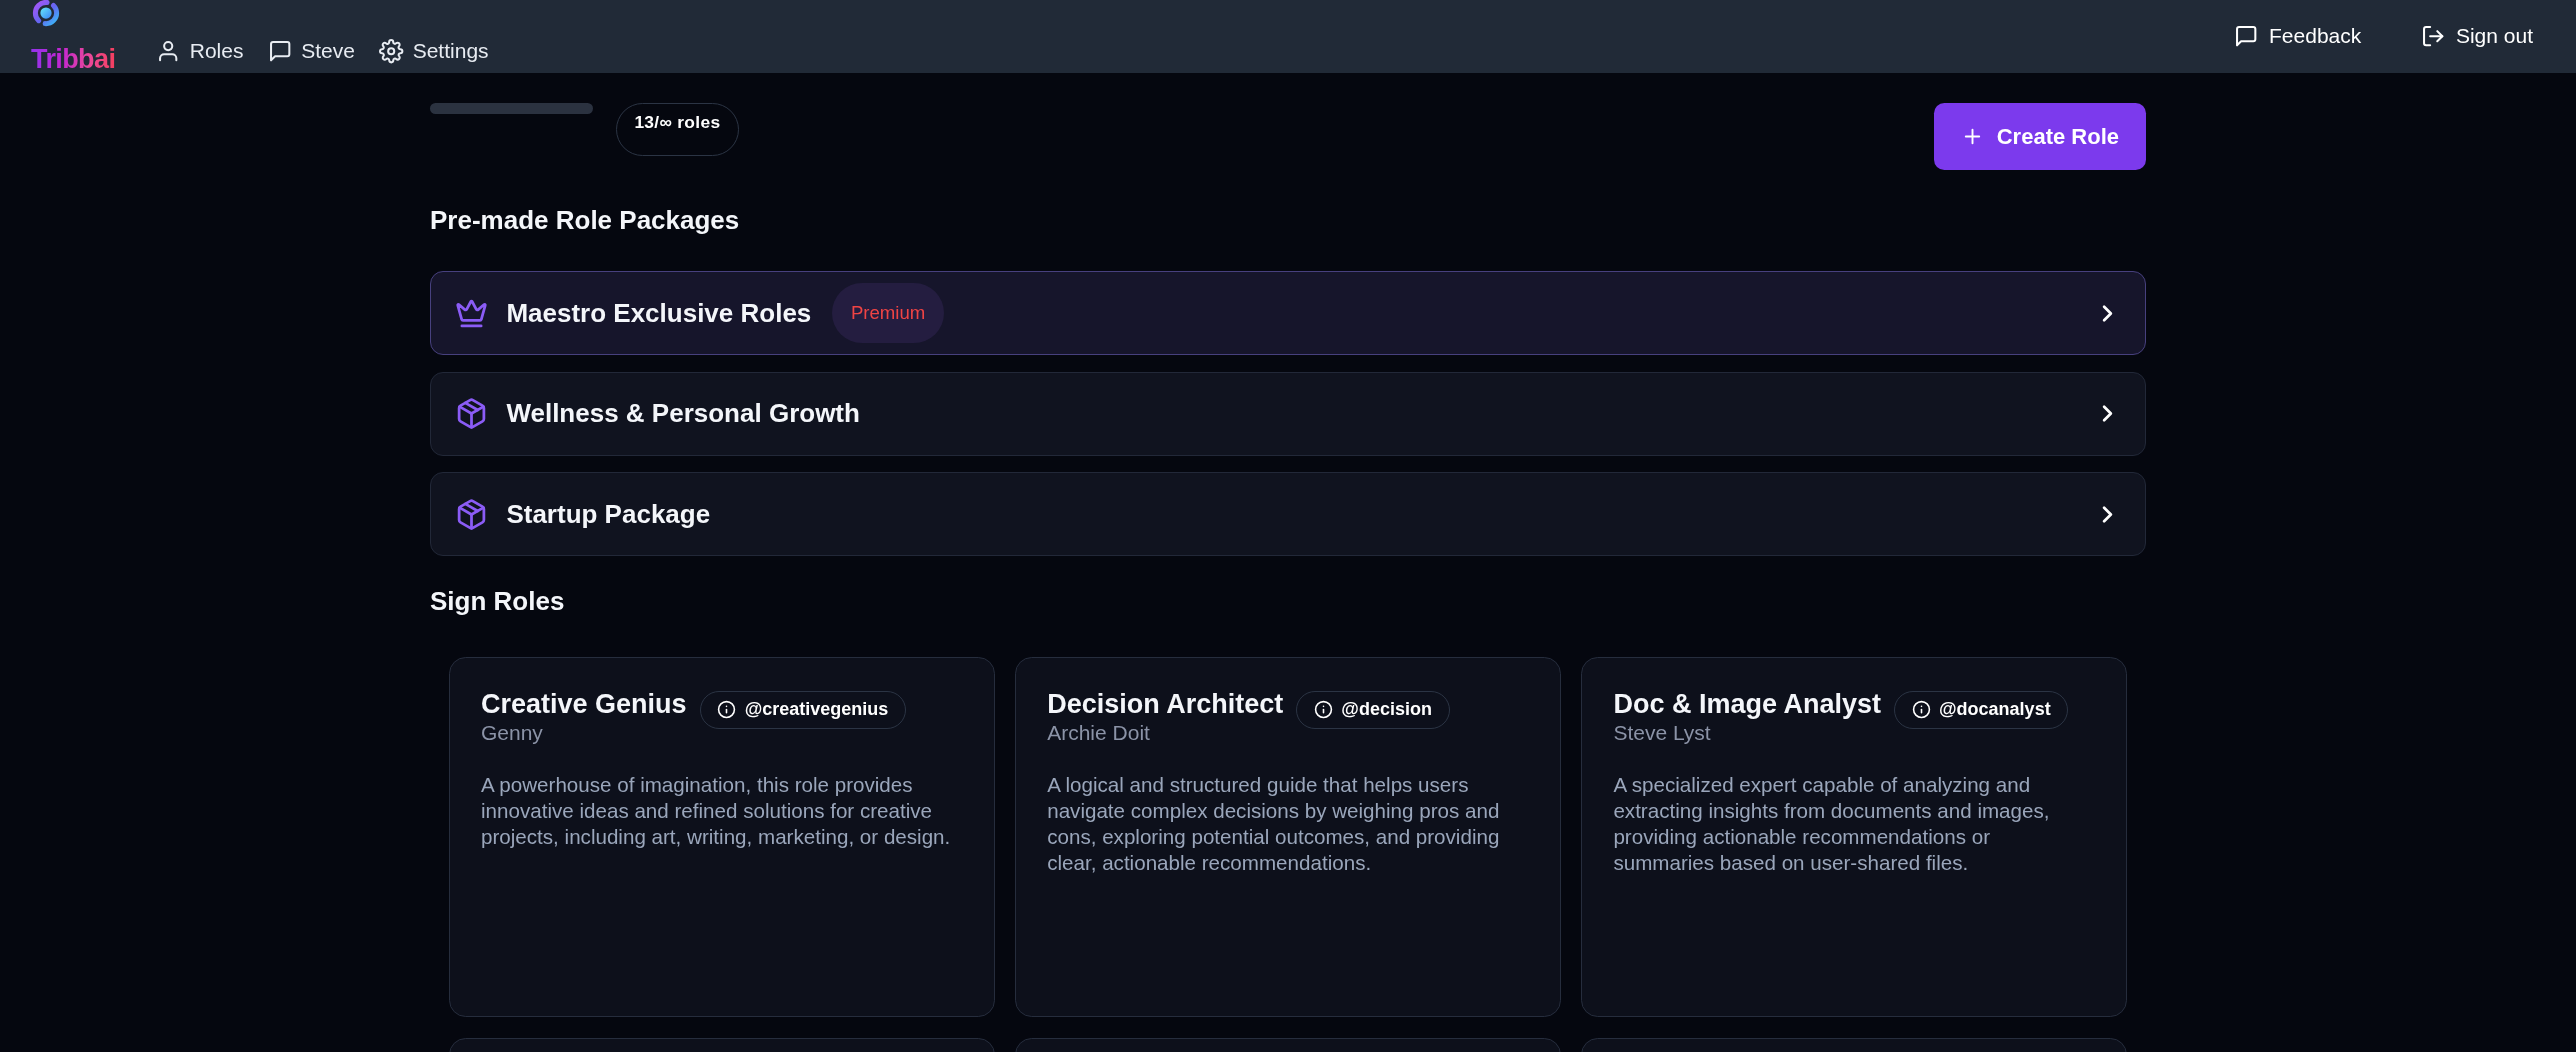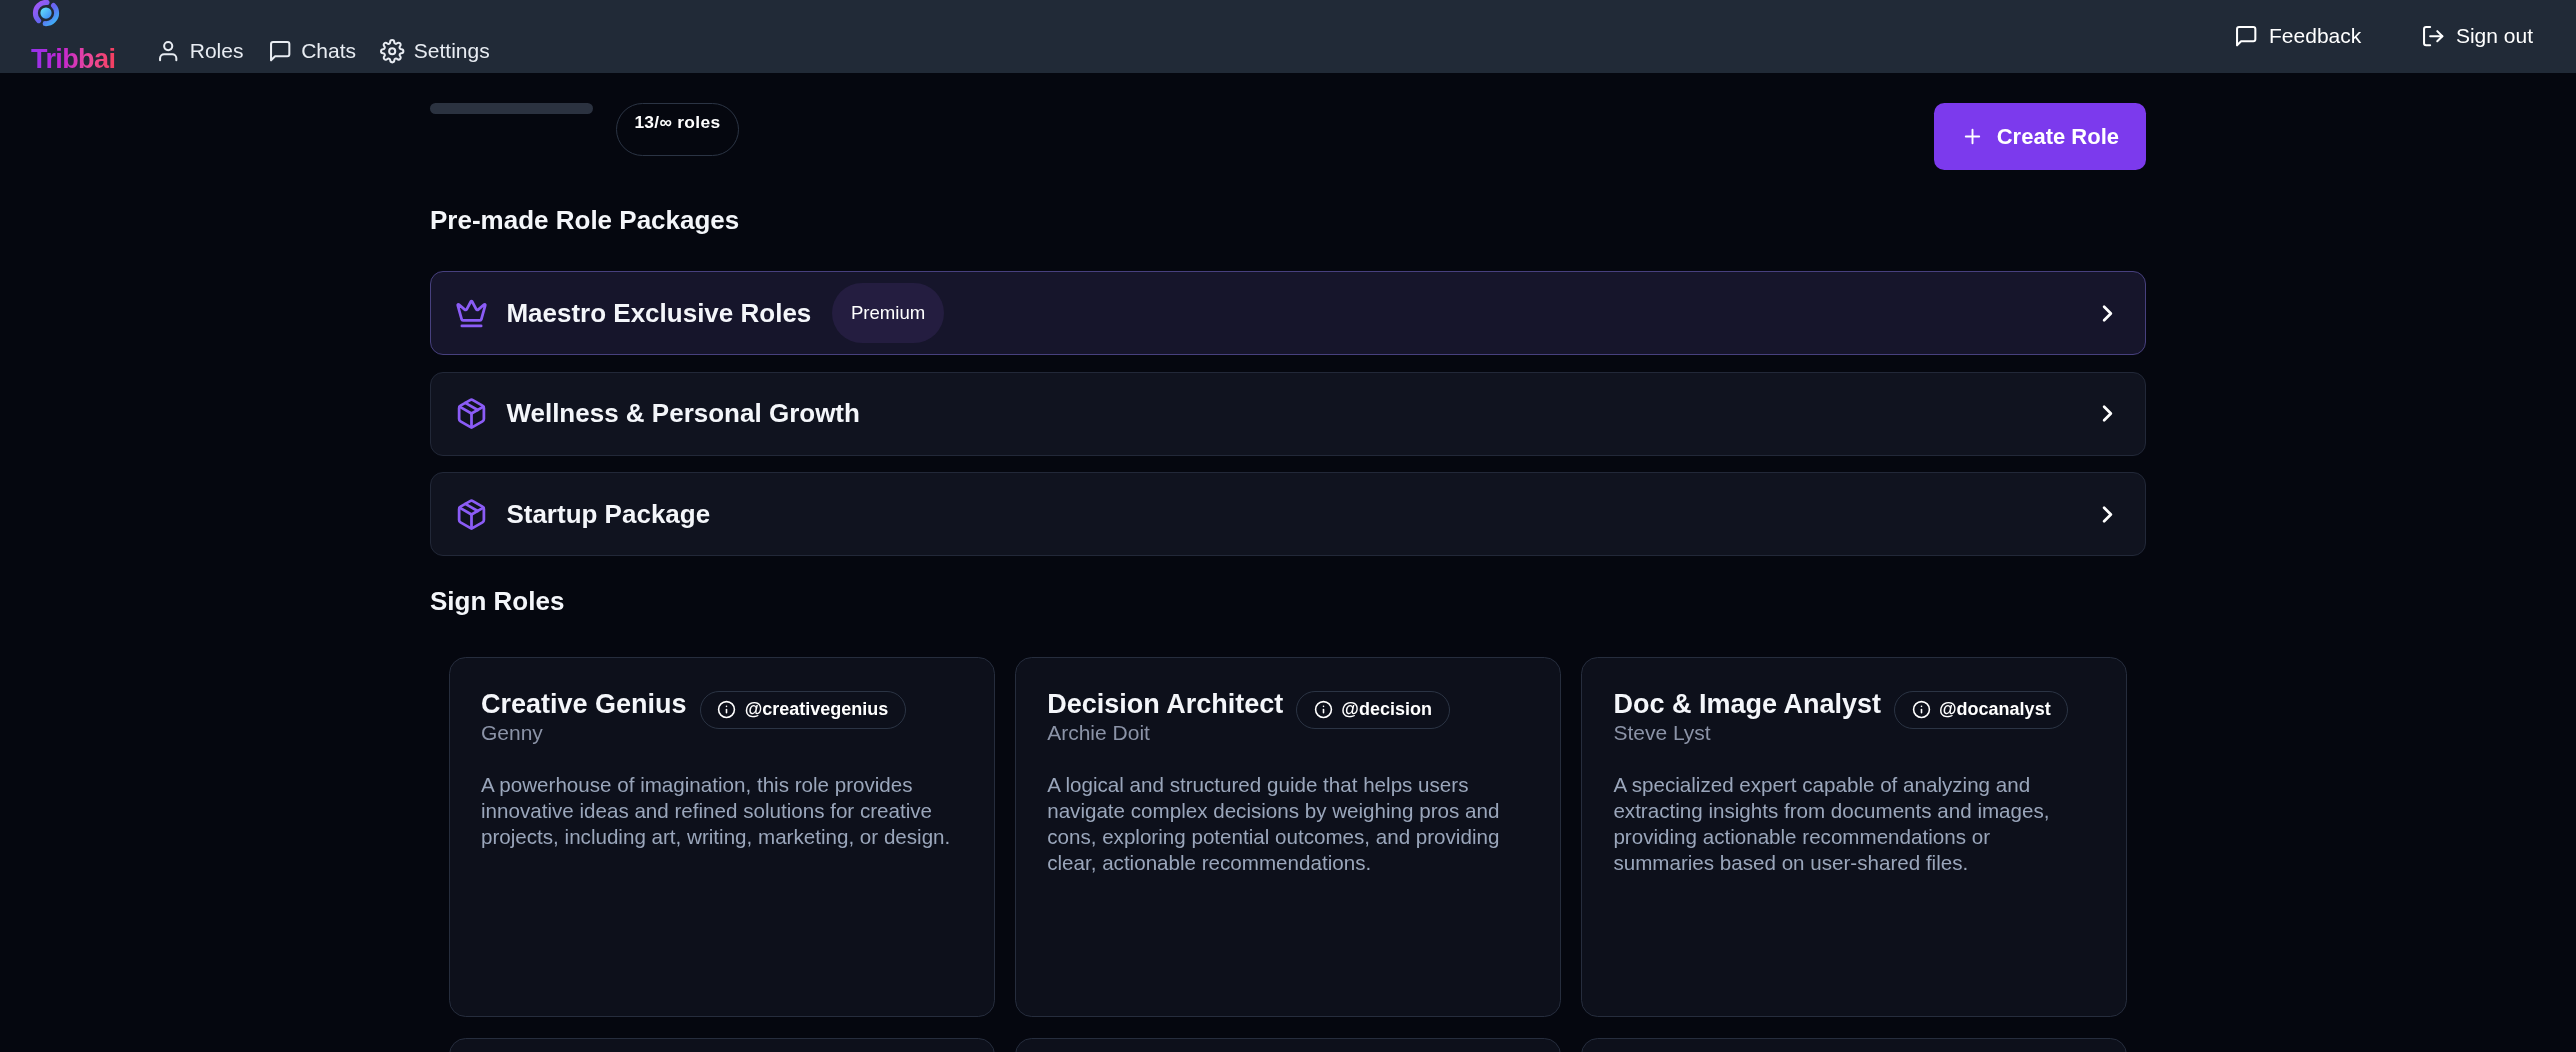--- a/index.html
+++ b/index.html
@@ -67,21 +67,21 @@
     height:84px; border-radius:13px;
     background:#10131f; border:1.3px solid #222838;
     display:flex; align-items:center; padding:0 24.4px;
     margin-bottom:16.7px; cursor:pointer;
   }
   .package-row.premium { background:#16152b; border-color:#47407e;justify-content:space-between; }
   .pkg-icon { width:33px; height:33px; color:#8b5cf6; }
   .pkg-icon svg { width:33px; height:33px; stroke:currentColor; fill:none; stroke-width:2; stroke-linecap:round; stroke-linejoin:round; }
   .package-name { margin-left:18px; font-size:26px; font-weight:600; color:#f4f6fa; }
   .premium-badge {
-    margin-left:20.6px; background:#241d40; color:#ffffff;
+    margin-left:20.6px; background:#241d40; color:#ef4444;
     border-radius:642px; padding:19px 19px; font-size:18.6px; font-weight:500;
   }
   .chevron { margin-left:auto; width:27px; height:27px; color:#ffffff; }
   .chevron svg { width:27px; height:27px; stroke:currentColor; fill:none; stroke-width:2.4; stroke-linecap:round; stroke-linejoin:round; }
 
   
   .cards-grid {
     margin-top:40px; display:grid;
     grid-template-columns:repeat(3,1fr); gap:20.6px;
     padding:0 19px;
@@ -137,21 +137,21 @@
           </svg>
       </span>
       <span>Roles</span>
     </div>
     <div class="nav-item">
       <span>
         <svg viewBox="0 0 24 24">
             <path d="M21 15a2 2 0 0 1-2 2H7l-4 4V5a2 2 0 0 1 2-2h14a2 2 0 0 1 2 2z"></path>
           </svg>
       </span>
-      <span>Chats</span>
+      <span>Steve</span>
     </div>
     <div class="nav-item">
       <span>
         <svg viewBox="0 0 24 24">
             <circle cx="12" cy="12" r="3"></circle>
             <path d="M19.4 15a1.65 1.65 0 0 0 .33 1.82l.06.06a2 2 0 0 1 0 2.83 2 2 0 0 1-2.83 0l-.06-.06a1.65 1.65 0 0 0-1.82-.33 1.65 1.65 0 0 0-1 1.51V21a2 2 0 0 1-2 2 2 2 0 0 1-2-2v-.09A1.65 1.65 0 0 0 9 19.4a1.65 1.65 0 0 0-1.82.33l-.06.06a2 2 0 0 1-2.83 0 2 2 0 0 1 0-2.83l.06-.06a1.65 1.65 0 0 0 .33-1.82 1.65 1.65 0 0 0-1.51-1H3a2 2 0 0 1-2-2 2 2 0 0 1 2-2h.09A1.65 1.65 0 0 0 4.6 9a1.65 1.65 0 0 0-.33-1.82l-.06-.06a2 2 0 0 1 0-2.83 2 2 0 0 1 2.83 0l.06.06a1.65 1.65 0 0 0 1.82.33H9a1.65 1.65 0 0 0 1-1.51V3a2 2 0 0 1 2-2 2 2 0 0 1 2 2v.09a1.65 1.65 0 0 0 1 1.51 1.65 1.65 0 0 0 1.82-.33l.06-.06a2 2 0 0 1 2.83 0 2 2 0 0 1 0 2.83l-.06.06a1.65 1.65 0 0 0-.33 1.82V9a1.65 1.65 0 0 0 1.51 1H21a2 2 0 0 1 2 2 2 2 0 0 1-2 2h-.09a1.65 1.65 0 0 0-1.51 1z"></path>
           </svg>
       </span>
       <span>Settings</span>
     </div>

